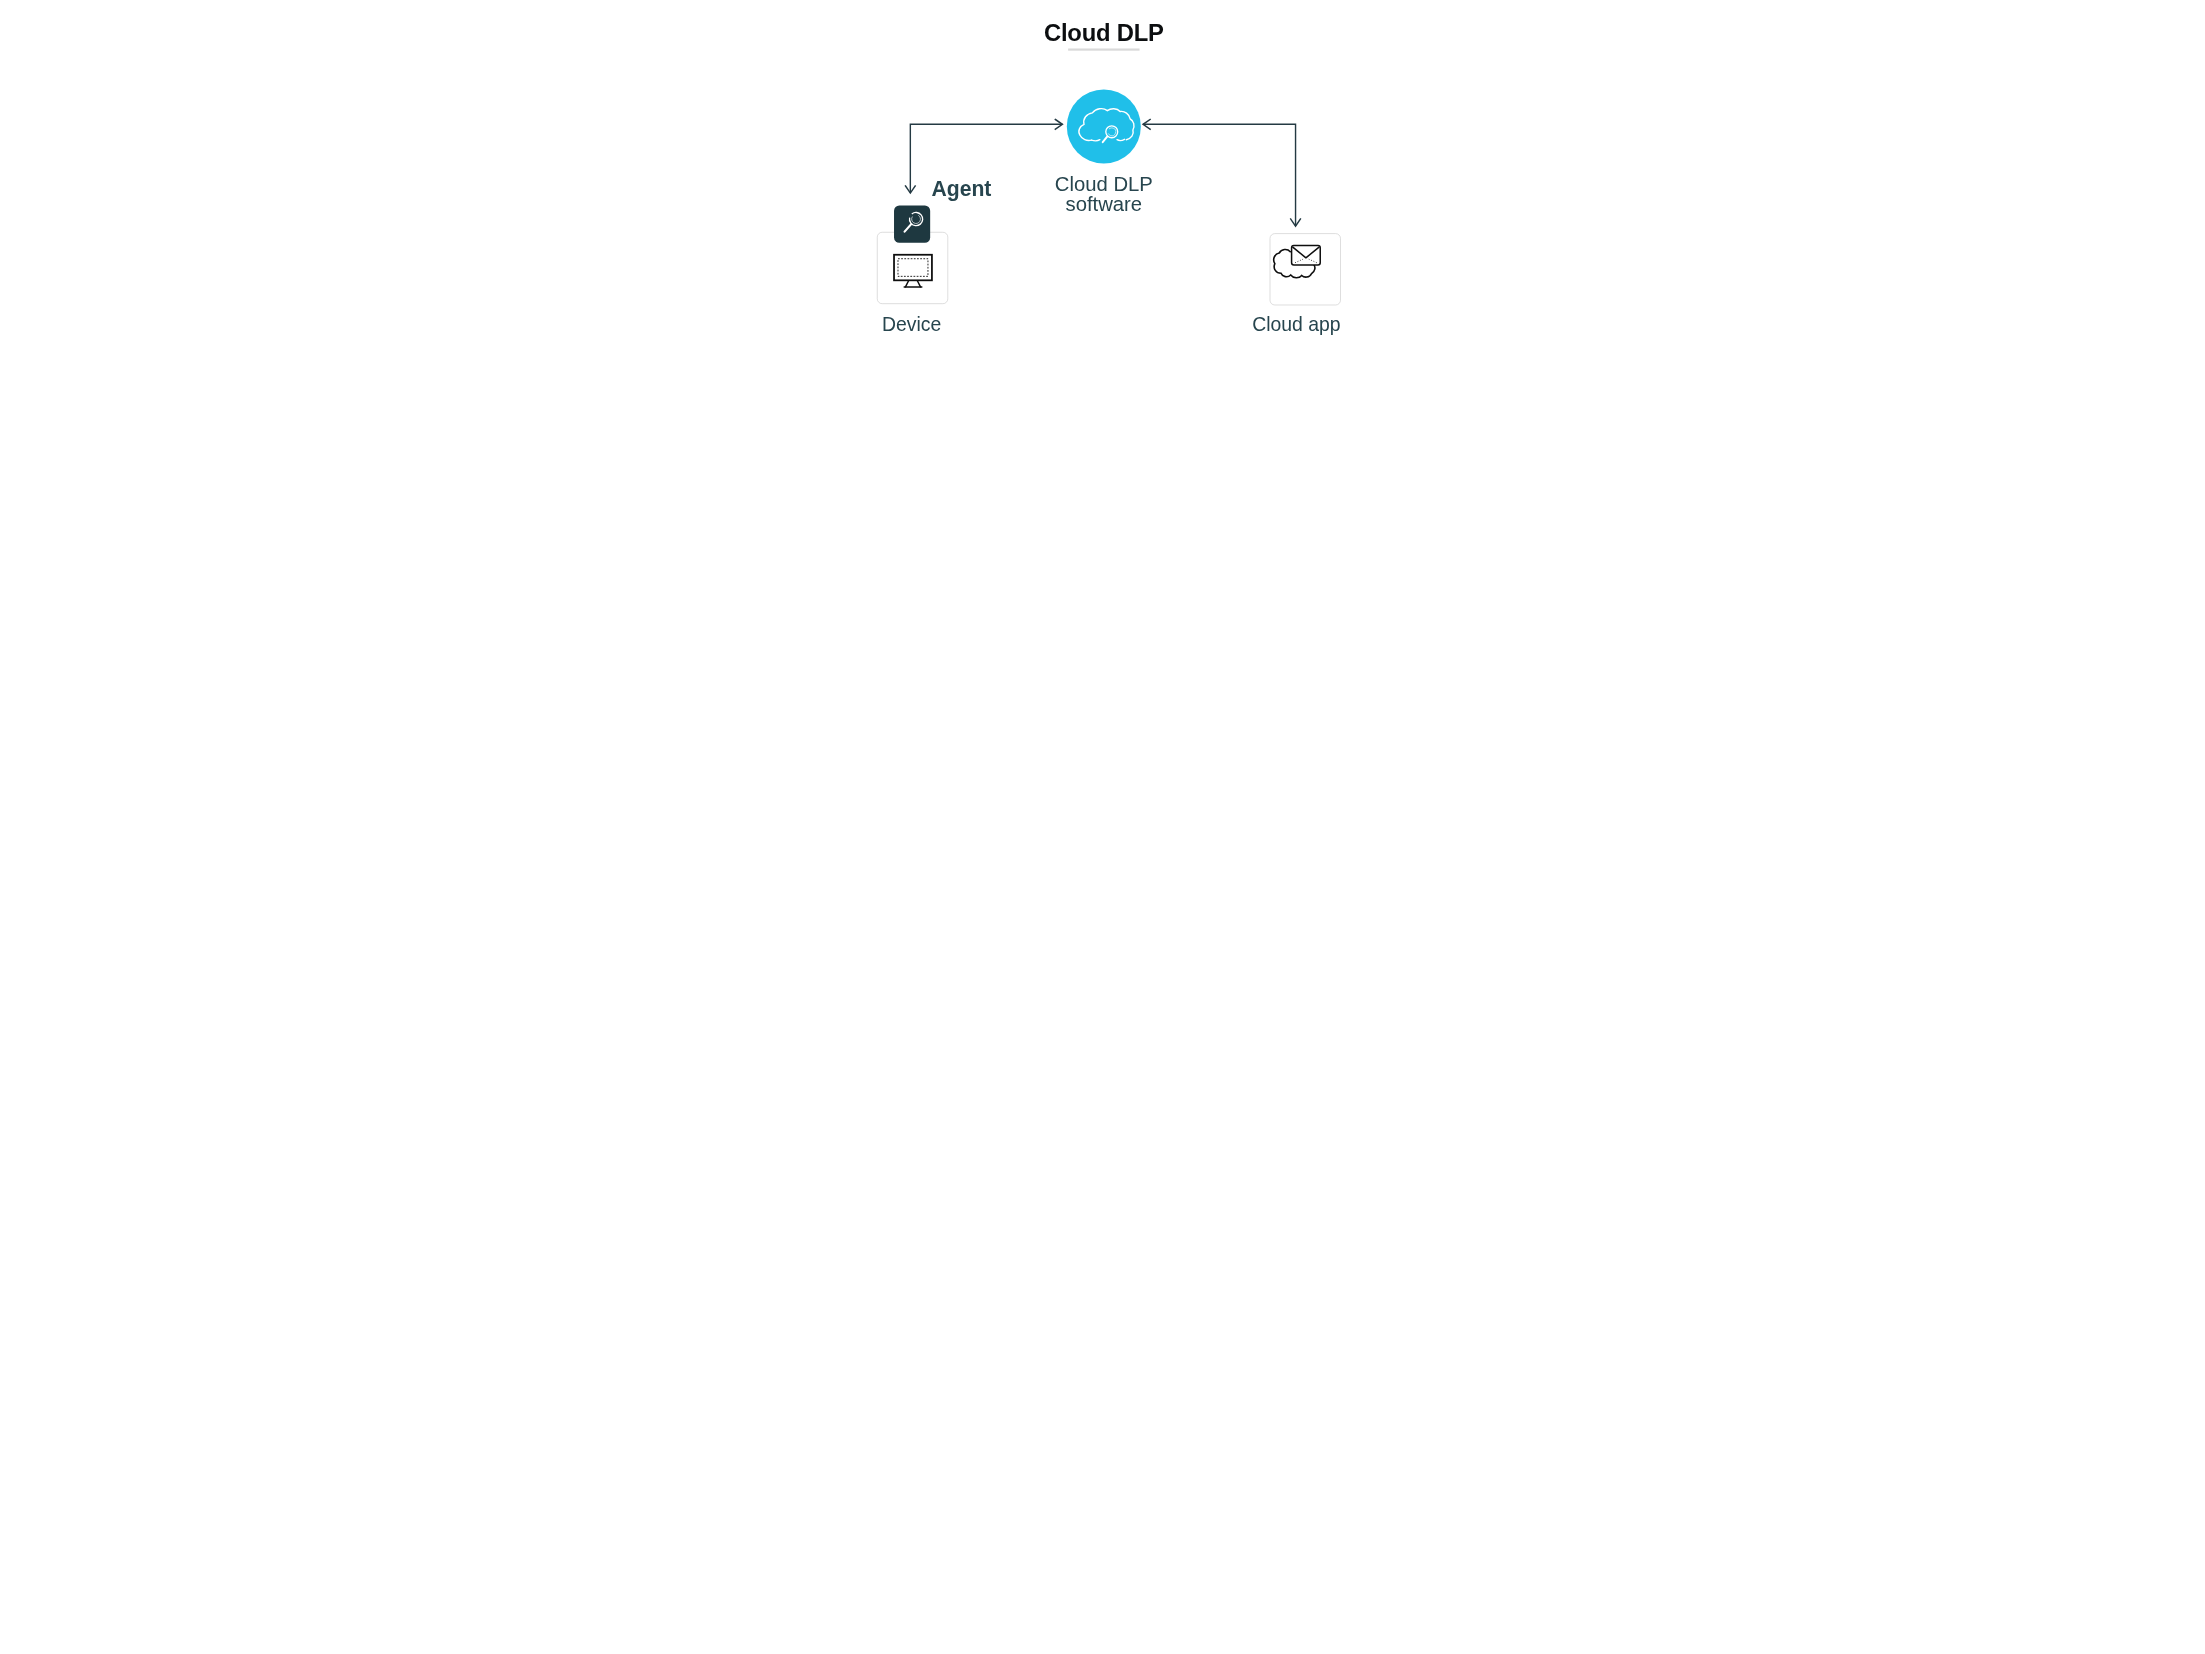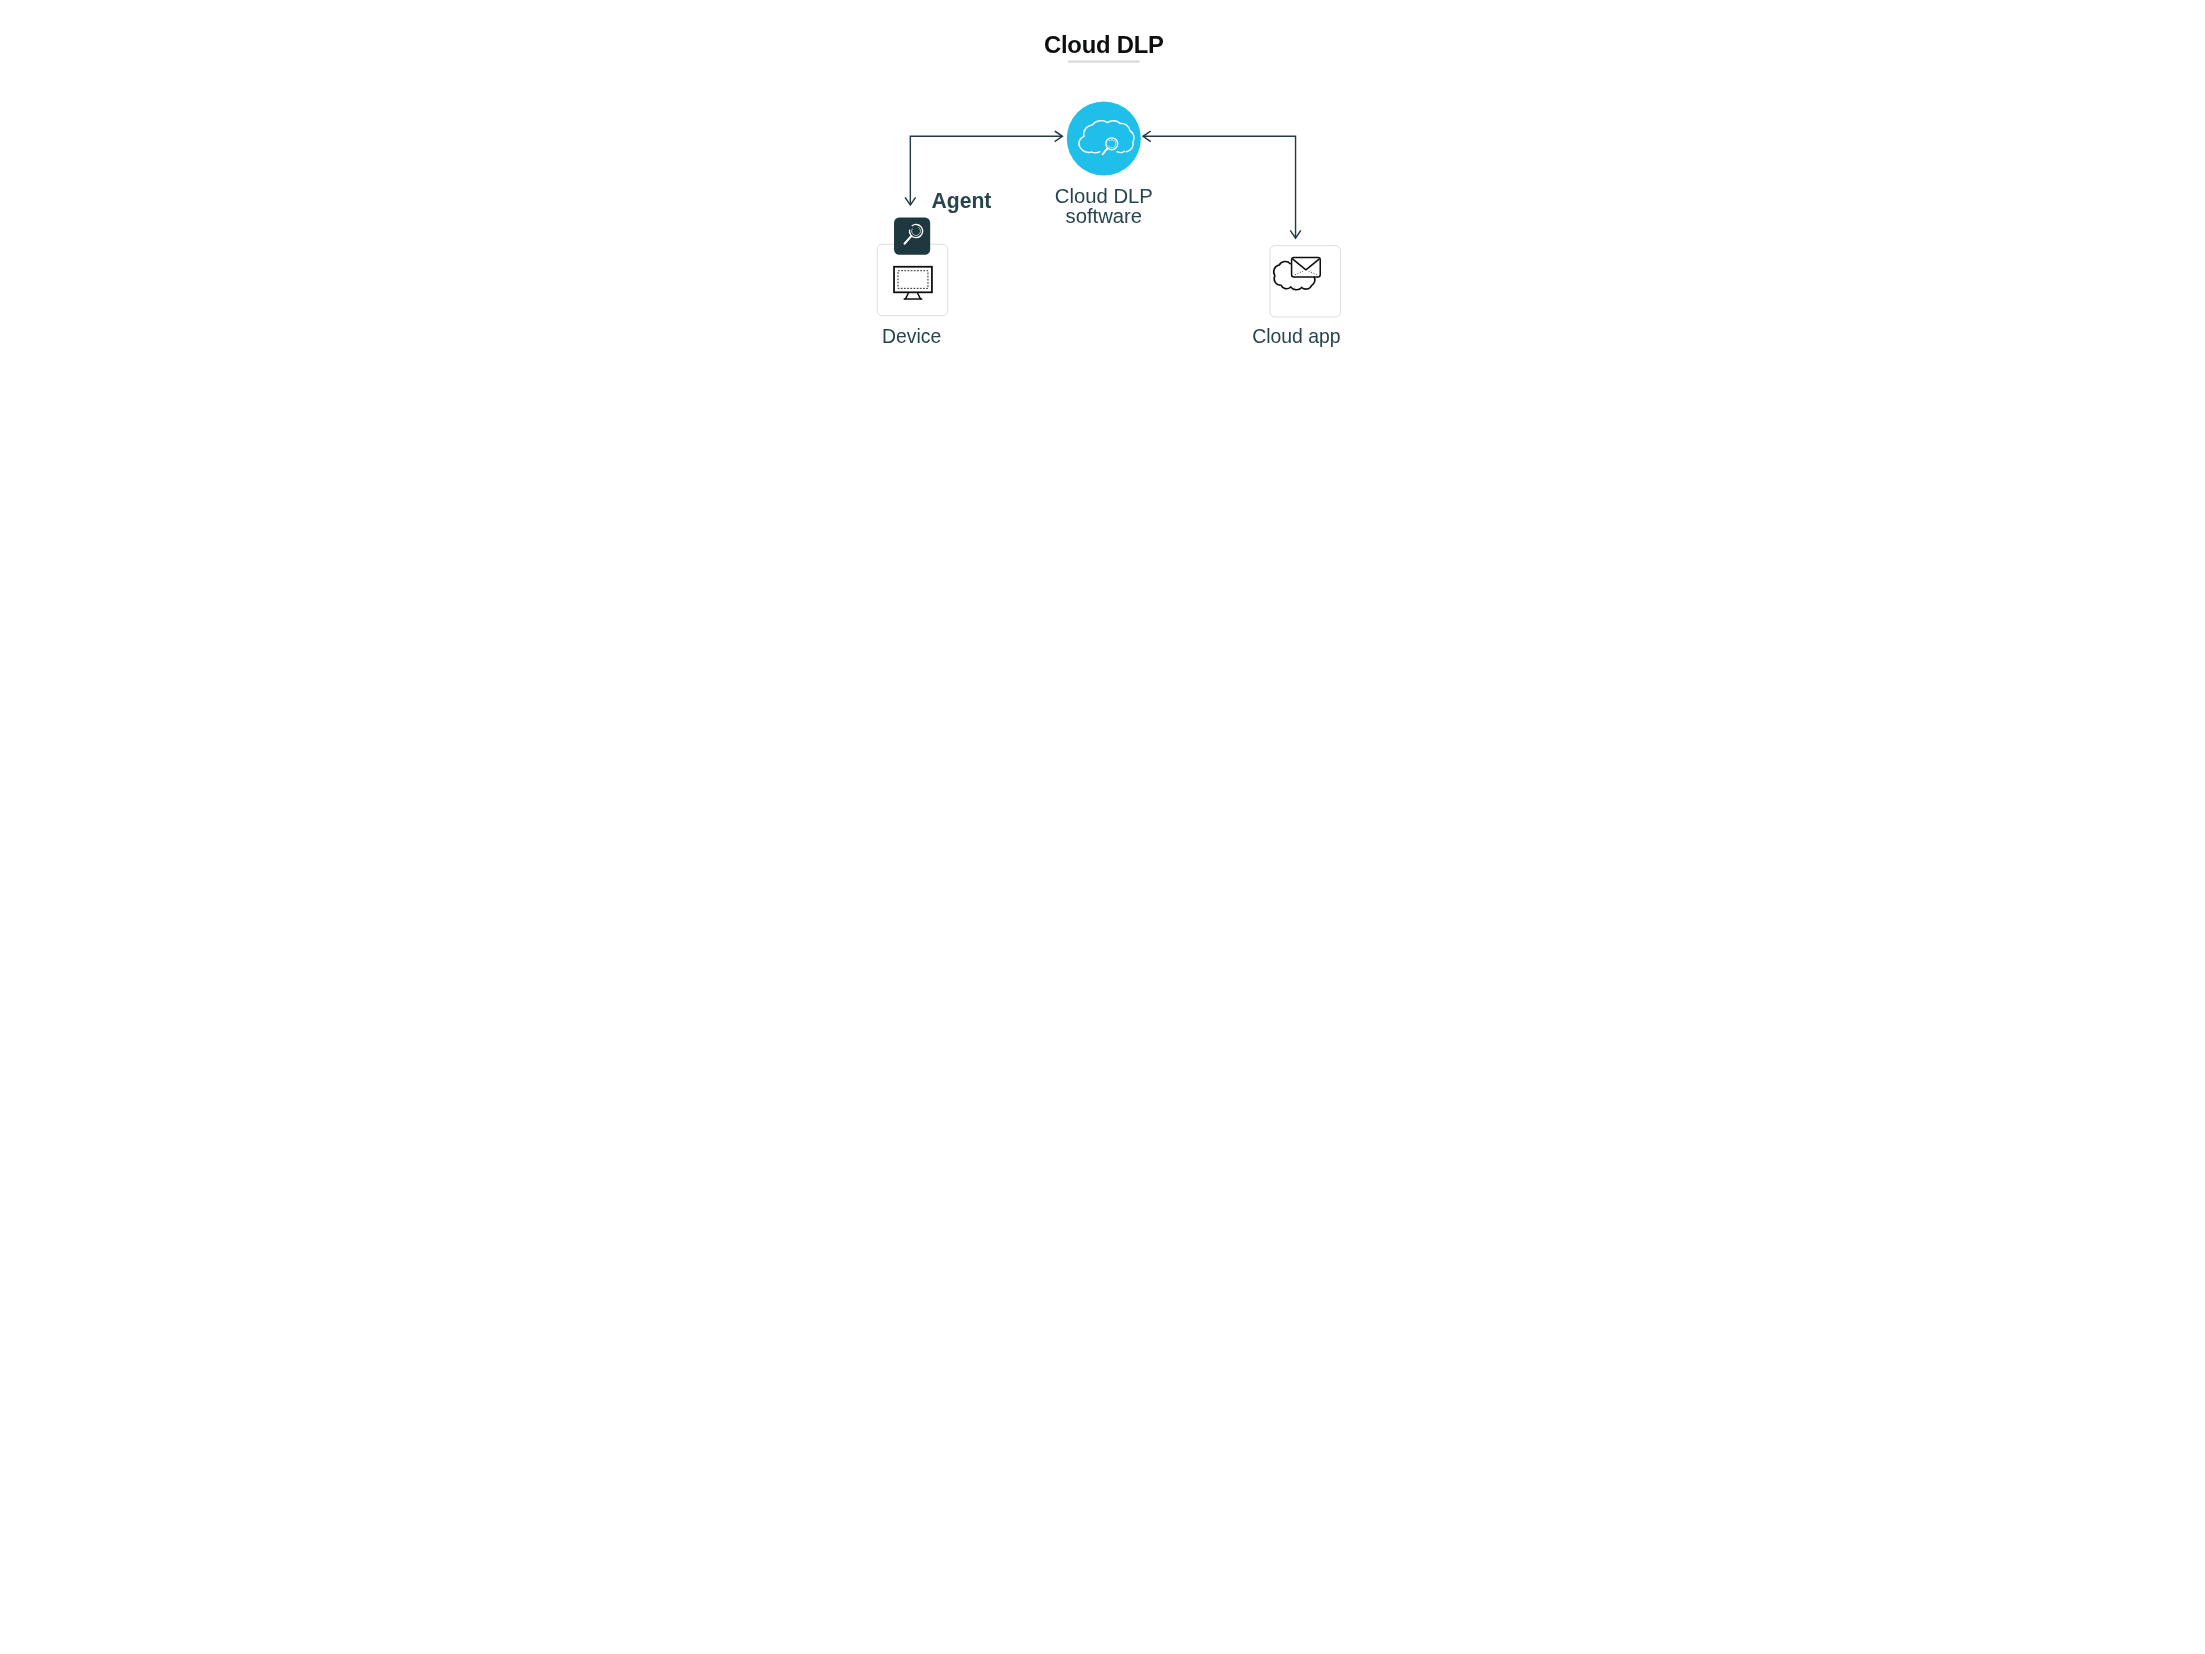--- a/index.html
+++ b/index.html
@@ -6,21 +6,21 @@
     --accent_cyan:#20bfe9;
     --teal_text:#27454e;
     --teal_line:#243a43;
     --badge_fill:#1e3840;
     --icon_ink:#0e0e0e;
     --box_border:#cdcdcd;
     --underline_gray:#d9d9d9;
     --title_ink:#0c0e10;
   }
   html,body{margin:0;padding:0;background:#ffffff;}
-  .stage{width:100%;max-width:677px;margin:12px auto;}
+  .stage{width:100%;max-width:677px;margin:0 auto;}
   svg{display:block;width:100%;height:auto;background:#ffffff;}
   .t{font-family:"Liberation Sans", sans-serif;fill:var(--teal_text);}
   .title{font-size:54px;font-weight:700;fill:var(--title_ink);letter-spacing:-0.5px;}
   .label{font-size:44px;}
   .softlabel{font-size:46px;}
   .agent{font-size:48px;font-weight:700;}
   .arrow{stroke:var(--teal_line);stroke-width:3.2;fill:none;}
   .arrowhead{stroke:var(--teal_line);stroke-width:3.4;fill:none;stroke-linecap:square;stroke-linejoin:miter;}
   .card{fill:#ffffff;stroke:var(--box_border);stroke-width:1.5;}
   .badge{fill:var(--badge_fill);}

